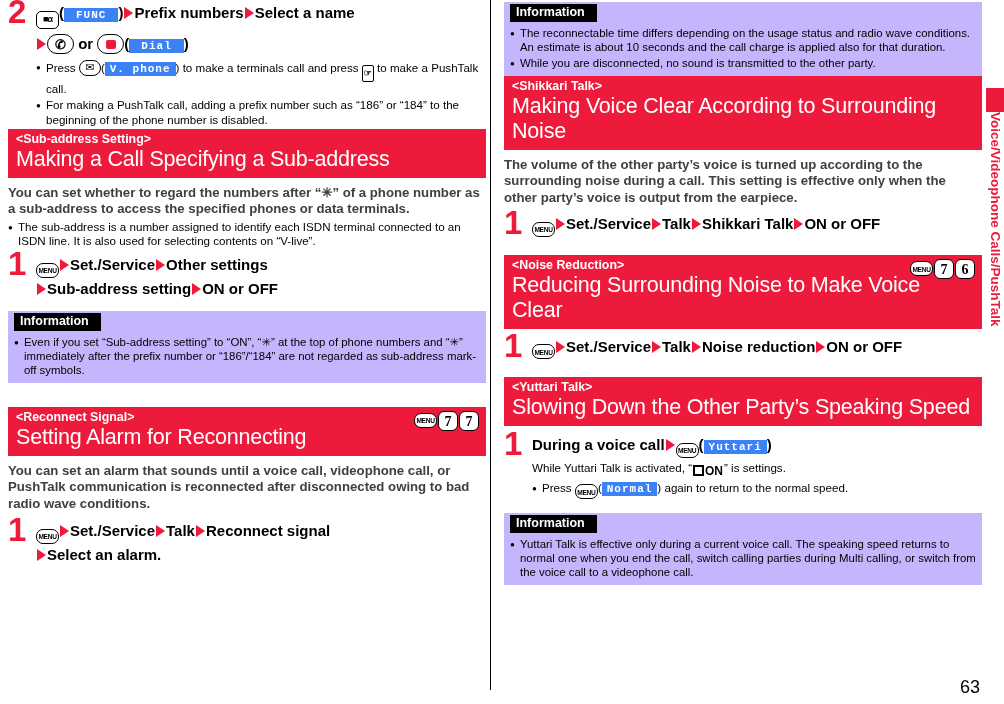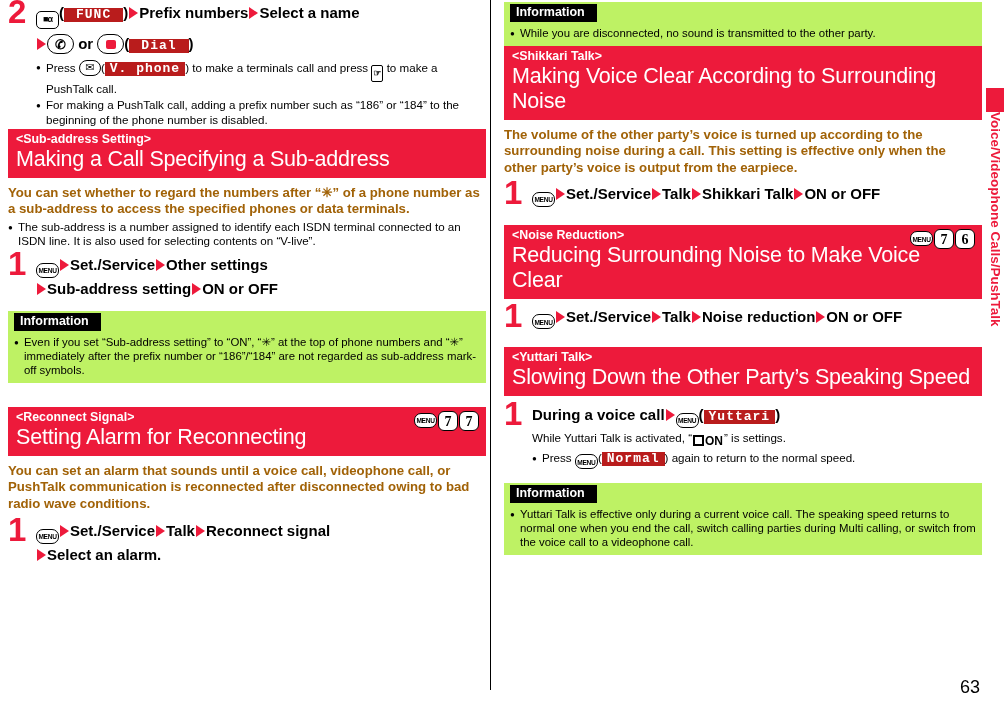--- a/index.html
+++ b/index.html
@@ -77,21 +77,21 @@
     font-weight: bold;
     color: #000;
     line-height: 21px;
     display: block;
   }
 
   
   .lead {
     font-size: 13.2px;
     font-weight: bold;
-    color: #a16207;
+    color: #404040;
     line-height: 16.5px;
     margin: 7px 0 2px 0;
   }
   .bullet {
     position: relative;
     padding-left: 10px;
     font-size: 11.6px;
     line-height: 14.3px;
     color: #000;
     margin-top: 2px;
@@ -161,24 +161,24 @@
     width: 20px; height: 20px;
     border-radius: 6px;
     font-size: 14px;
     padding-top: 3px;
     font-family: "Liberation Serif", serif;
   }
   
   .softkey {
     display: inline-block;
     vertical-align: 0px;
-    background: #b91c1c;
+    background: #3b82f6;
     color: #fff;
     font-family: "Liberation Mono", monospace;
-    font-size: 13px;
+    font-size: 11px;
     font-weight: bold;
     letter-spacing: 1px;
     padding: 1px 5px 1px 5px;
     line-height: 12px;
   }
   .softkey-wide { padding: 1px 12px; }
 
   
   .key-call {
     display: inline-block;
@@ -292,21 +292,21 @@
     width: 0; height: 0;
     border-left: 9px solid #ed1a3b;
     border-top: 6px solid transparent;
     border-bottom: 6px solid transparent;
     vertical-align: -1px;
     margin: 0 1px;
   }
 
   
   .info-box {
-    background: #bef264;
+    background: #c4b5fd;
     margin-top: 10px;
     padding: 0 6px 6px 6px;
   }
   .info-head {
     display: inline-block;
     background: #000;
     color: #fff;
     font-size: 12.5px;
     font-weight: bold;
     padding: 1.5px 12px 2.5px 6px;
@@ -395,20 +395,21 @@
       <div class="step-line">
         <span class="arrow"></span><span>Select an alarm.</span>
       </div>
     </div>
   </div>
 
   <div class="col col-right">
 
     <div class="info-box" style="margin-top:2px;">
       <div class="info-head">Information</div>
+      <div class="bullet">The reconnectable time differs depending on the usage status and radio wave conditions. An estimate is about 10 seconds and the call charge is applied also for that duration.</div>
       <div class="bullet">While you are disconnected, no sound is transmitted to the other party.</div>
     </div>
 
     <div class="section" style="margin-top:0;">
       <span class="section-sub">&lt;Shikkari Talk&gt;</span>
       <span class="section-title">Making Voice Clear According to Surrounding Noise</span>
     </div>
     <div class="lead">The volume of the other party’s voice is turned up according to the surrounding noise during a call. This setting is effective only when the other party’s voice is output from the earpiece.</div>
 
     <div class="step" style="margin-top:7px;">

